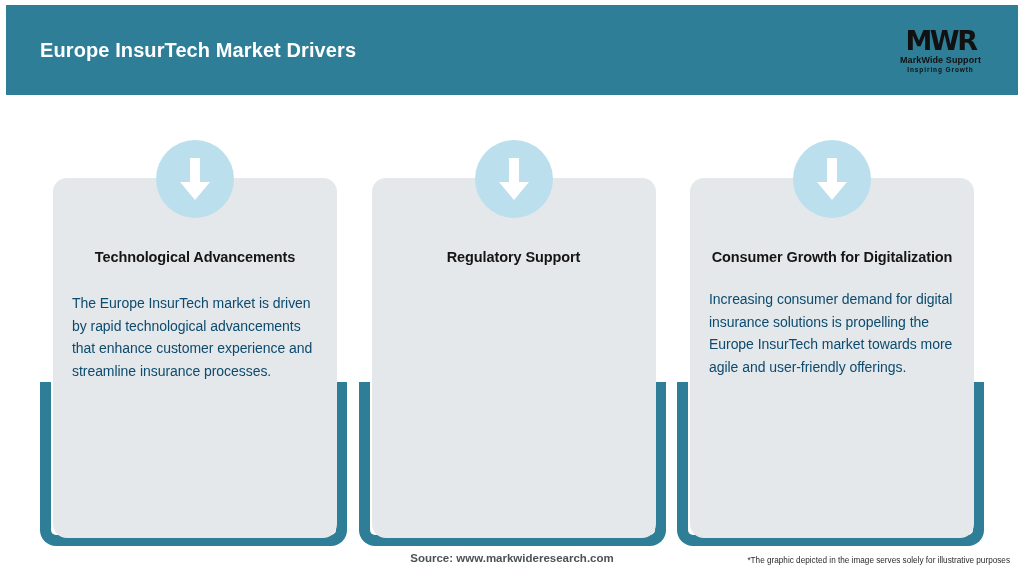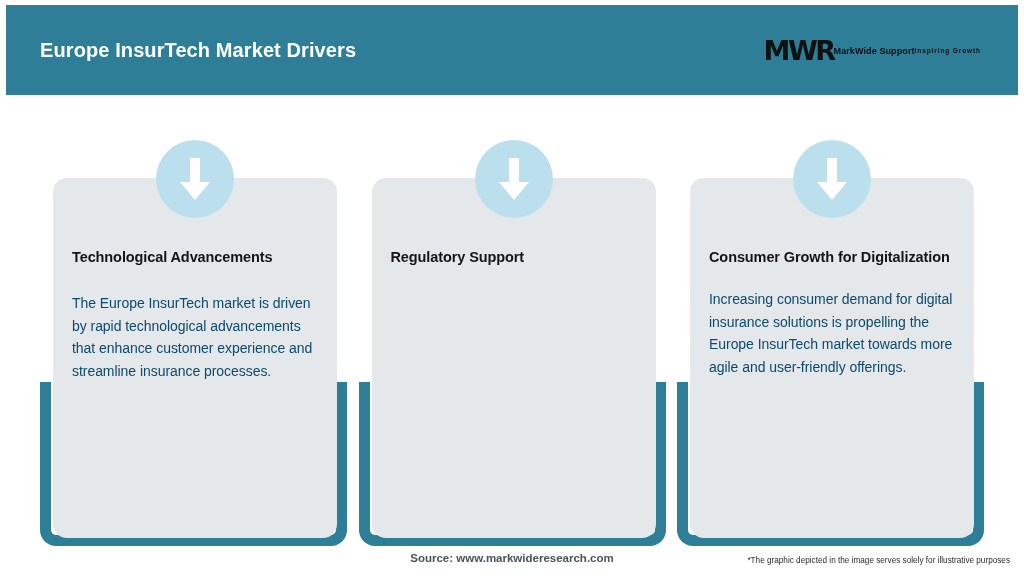--- a/index.html
+++ b/index.html
@@ -33,21 +33,21 @@
   .header-title {
     color: #ffffff;
     font-size: 20px;
     font-weight: bold;
     letter-spacing: 0.1px;
   }
 
   
   .logo {
     display: flex;
-    flex-direction: row;
+    flex-direction: column;
     align-items: center;
     line-height: 1;
     padding-right: 4px;
   }
   .logo-mark {
     font-size: 27px;
     font-weight: bold;
     color: #111111;
     letter-spacing: -2.5px;
     font-family: "DejaVu Sans", sans-serif;
@@ -118,21 +118,21 @@
     height: 78px;
     border-radius: 50%;
     background: #bbdfec;
     display: flex;
     align-items: center;
     justify-content: center;
   }
 
   .card-title {
     margin-top: 68px;
-    text-align: left;
+    text-align: center;
     font-size: 14.5px;
     font-weight: bold;
     color: #151515;
     line-height: 1.52;
     letter-spacing: -0.1px;
   }
 
   .card-body {
     margin-top: 24px;
     font-size: 14px;

